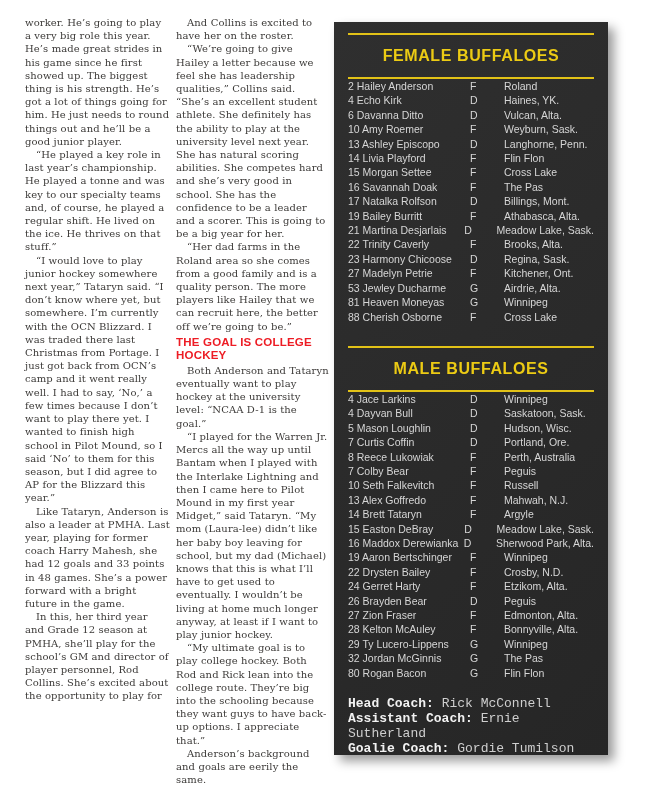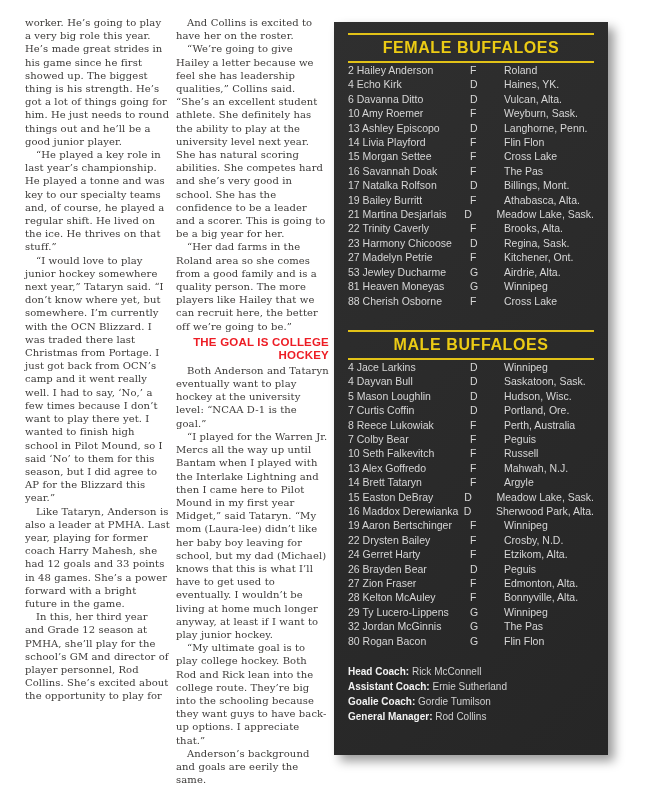--- a/index.html
+++ b/index.html
@@ -14,45 +14,45 @@
     letter-spacing:0.1px;
   }
   #col1{left:25px;width:145px;}
   #col2{left:176px;width:153px;}
   .para{margin:0;text-align:left;}
   .para.ind{text-indent:11px;}
   .red-heading{
     margin:3px 0 2px 0;
     font-family:"Liberation Sans", sans-serif;
     font-weight:bold;font-size:11.5px;line-height:13px;
-    color:#ed1c24;letter-spacing:0.2px;text-align:right;
+    color:#ed1c24;letter-spacing:0.2px;
   }
   
   .panel{
     position:absolute;left:334px;top:22px;width:274px;height:733px;
     background:linear-gradient(135deg,#2f2f2f,#262626);
     box-shadow:6px 6px 10px rgba(0,0,0,0.40);
     box-sizing:border-box;padding:0 14px;
     font-family:"Liberation Sans", sans-serif;
   }
   .rule{height:2px;background:#e2c217;border:none;margin:0;}
   .rule.first{margin-top:11px;}
   .rule.section{margin-top:22px;}
   .panel-title{
-    margin:0;padding:3px 0;
+    margin:0;padding:11px 0;
     text-align:center;font-size:16px;font-weight:bold;
     color:#eccb14;letter-spacing:0.6px;line-height:20px;
   }
   .roster{}
   .prow{display:flex;line-height:14.4px;font-size:10.5px;color:#d6d6d6;}
   .p-name{width:122px;white-space:nowrap;}
   .p-pos{width:34px;white-space:nowrap;}
   .p-home{flex:1;white-space:nowrap;}
   .staff{margin-top:16px;}
-  .staff-line{line-height:15px;font-size:10px;color:#cfcfcf;}
+  .staff-line{line-height:15px;font-size:13px;color:#cfcfcf;font-family:Liberation Mono, monospace;}
   .staff-label{font-weight:bold;color:#f2f2f2;}
 </style>
 </head>
 <body>
 
 <div class="col" id="col1">
     <p class="para">worker. He’s going to play a very big role this year. He’s made great strides in his game since he first showed up. The biggest thing is his strength. He’s got a lot of things going for him. He just needs to round things out and he’ll be a good junior player.</p>
     <p class="para ind">“He played a key role in last year’s championship. He played a tonne and was key to our specialty teams and, of course, he played a regular shift. He lived on the ice. He thrives on that stuff.”</p>
     <p class="para ind">“I would love to play junior hockey somewhere next year,” Tataryn said. “I don’t know where yet, but somewhere. I’m currently with the OCN Blizzard. I was traded there last Christmas from Portage. I just got back from OCN’s camp and it went really well. I had to say, ‘No,’ a few times because I don’t want to play there yet. I wanted to finish high school in Pilot Mound, so I said ‘No’ to them for this season, but I did agree to AP for the Blizzard this year.”</p>
     <p class="para ind">Like Tataryn, Anderson is also a leader at PMHA. Last year, playing for former coach Harry Mahesh, she had 12 goals and 33 points in 48 games. She’s a power forward with a bright future in the game.</p>
@@ -264,15 +264,14 @@
         <span class="p-name">80 Rogan Bacon</span>
         <span class="p-pos">G</span>
         <span class="p-home">Flin Flon</span>
       </div>
     </div>
 
   <div class="staff" id="staff-list">
       <div class="staff-line"><span class="staff-label">Head Coach:</span><span> Rick McConnell</span></div>
       <div class="staff-line"><span class="staff-label">Assistant Coach:</span><span> Ernie Sutherland</span></div>
       <div class="staff-line"><span class="staff-label">Goalie Coach:</span><span> Gordie Tumilson</span></div>
-      <div class="staff-line"><span class="staff-label">General Manager:</span><span> Rod Collins</span></div>
     </div>
 </div>
 
 </body></html>

